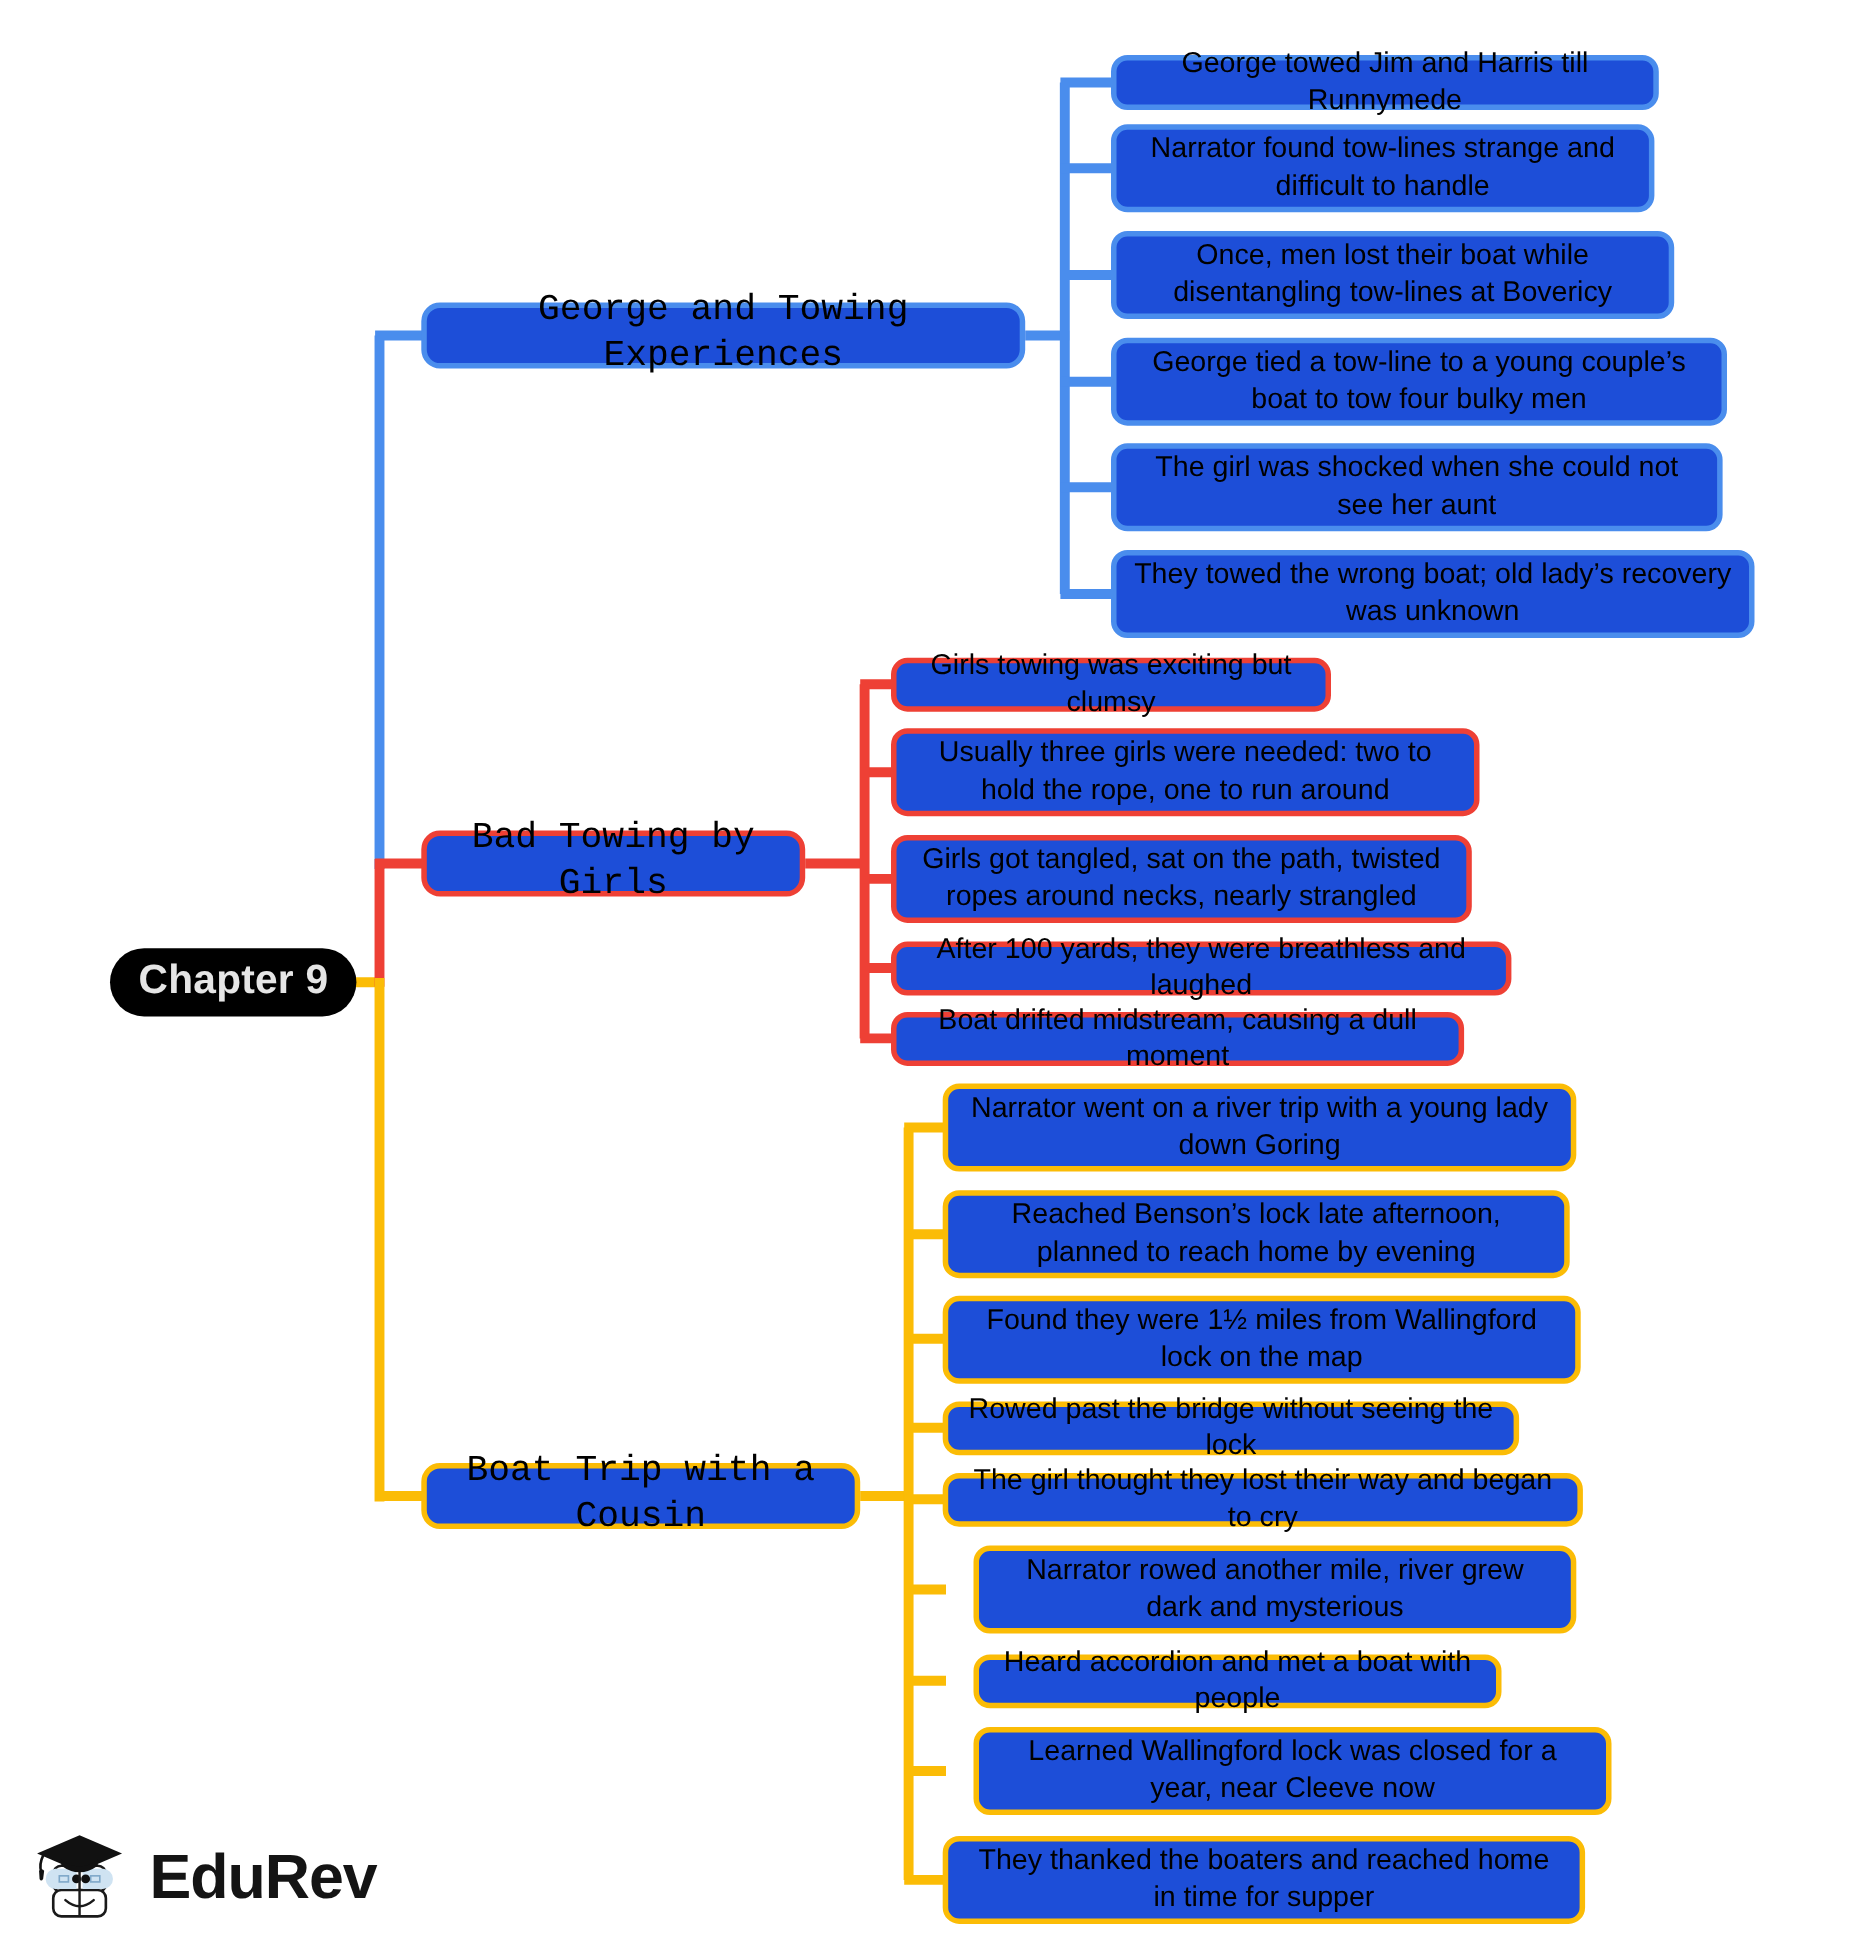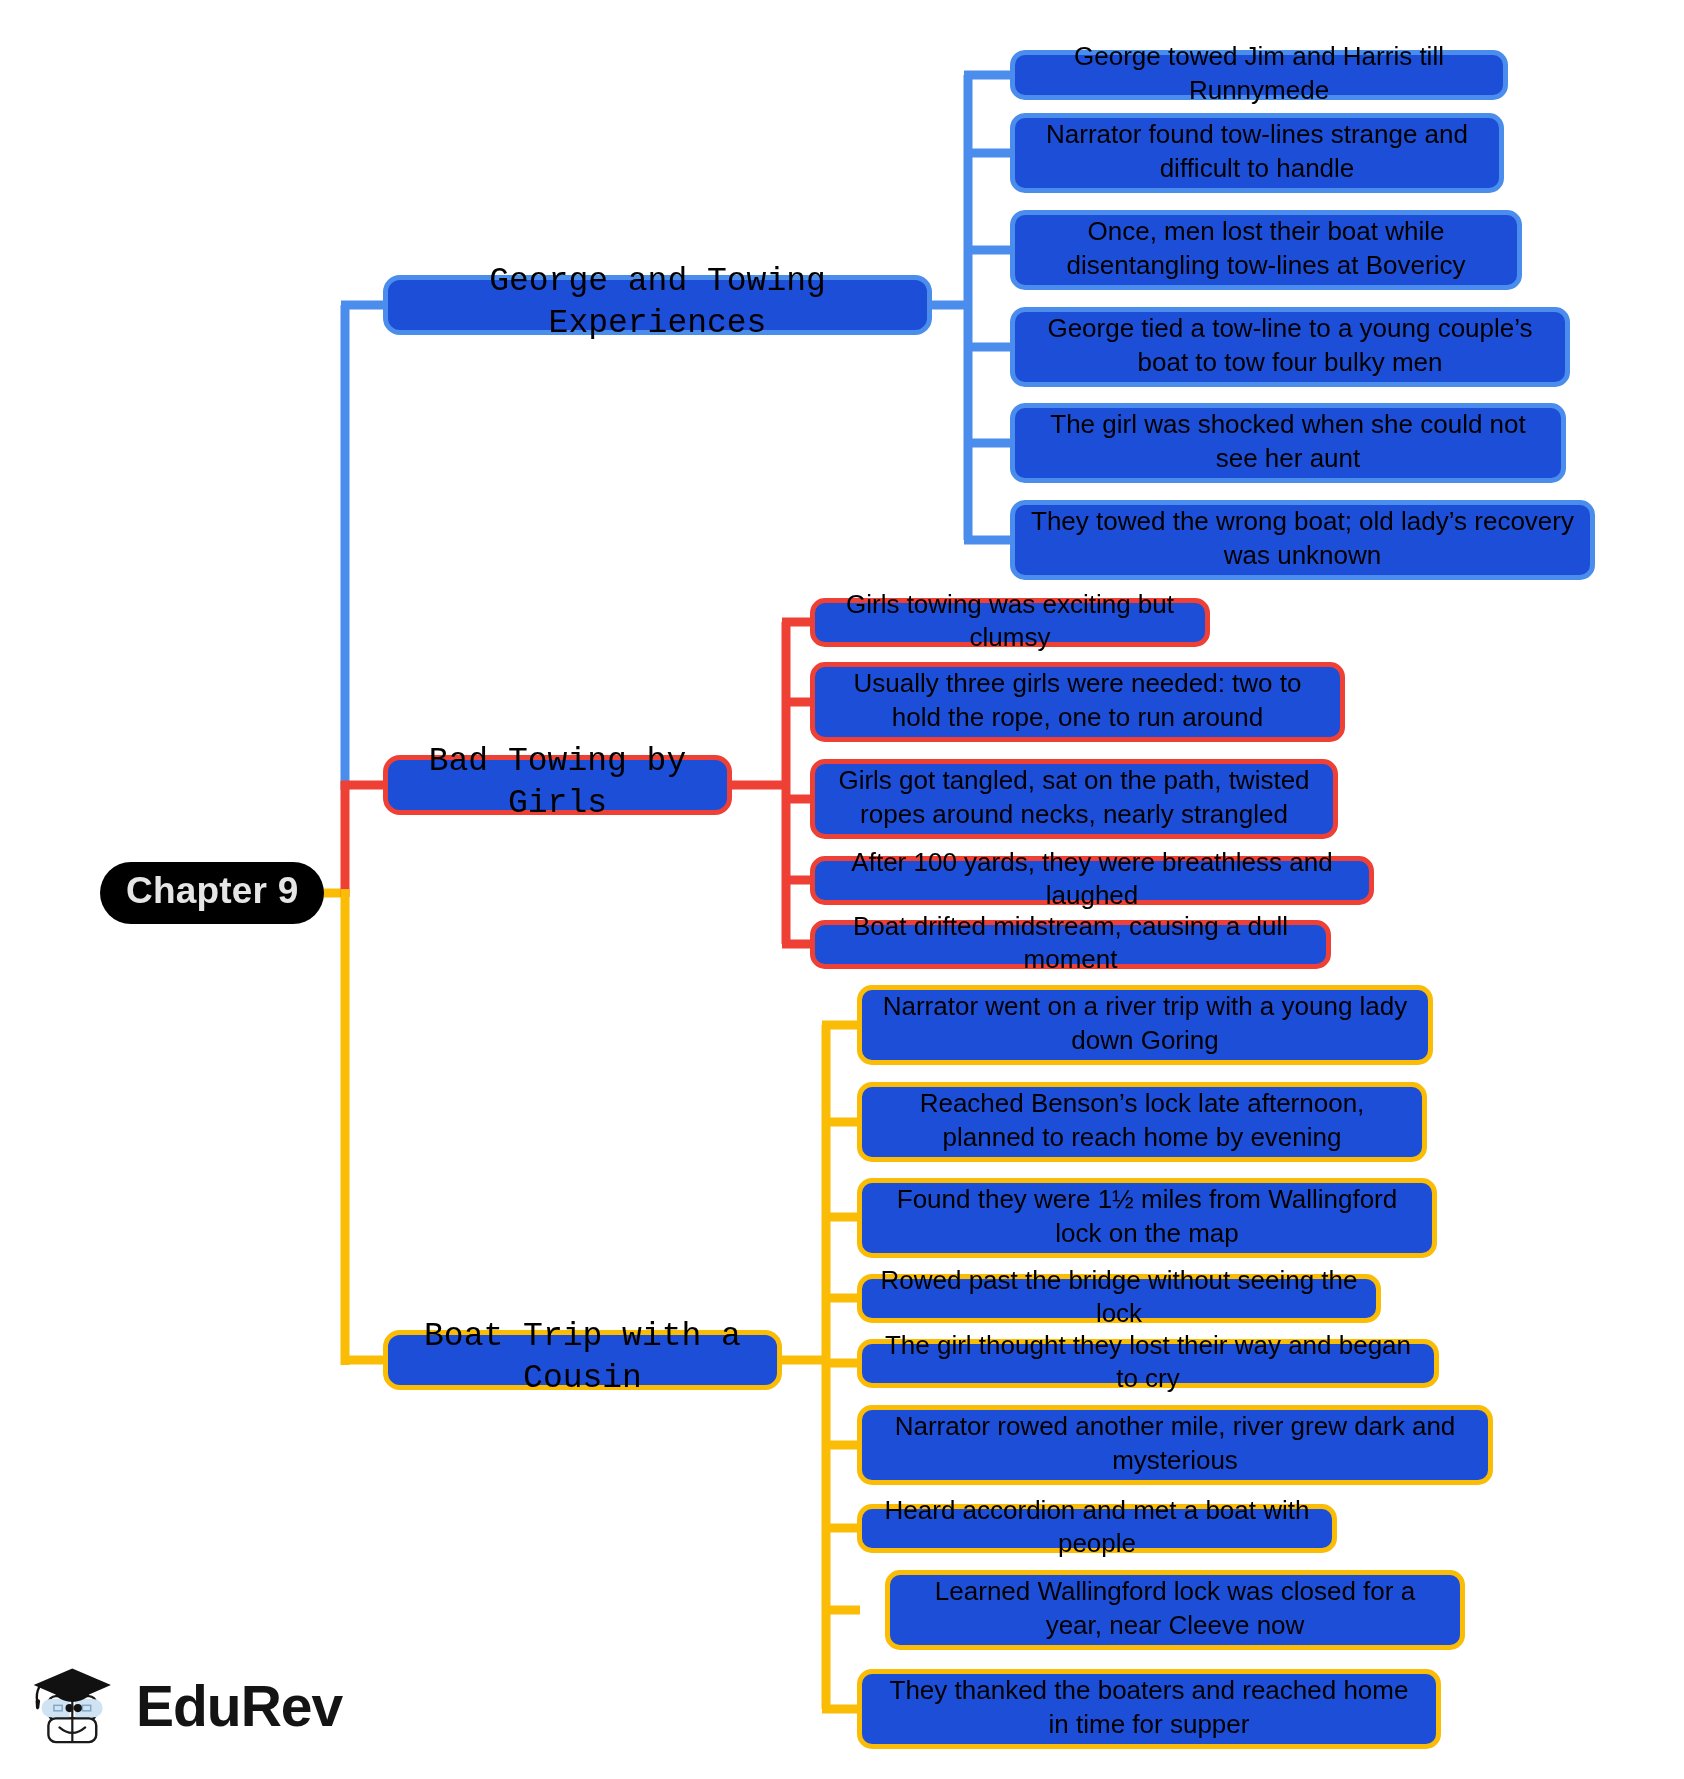--- a/index.html
+++ b/index.html
@@ -207,24 +207,24 @@
   </div>
   <div class="node leaf-node yellow" style="left:857px; top:1178px; width:580px; height:80px;">
     <span>Found they were 1½ miles from Wallingford lock on the map</span>
   </div>
   <div class="node leaf-node yellow" style="left:857px; top:1274px; width:524px; height:49px;">
     <span>Rowed past the bridge without seeing the lock</span>
   </div>
   <div class="node leaf-node yellow" style="left:857px; top:1339px; width:582px; height:49px;">
     <span>The girl thought they lost their way and began to cry</span>
   </div>
-  <div class="node leaf-node yellow" style="left:857px; top:1405px; width:636px; height:80px;text-align:center;">
+  <div class="node leaf-node yellow" style="left:885px; top:1405px; width:548px; height:80px;text-align:center;">
     <span>Narrator rowed another mile, river grew dark and mysterious</span>
   </div>
-  <div class="node leaf-node yellow" style="left:857px; top:1504px; width:480px; height:49px;">
+  <div class="node leaf-node yellow" style="left:885px; top:1504px; width:480px; height:49px;">
     <span>Heard accordion and met a boat with people</span>
   </div>
   <div class="node leaf-node yellow" style="left:857px; top:1570px; width:580px; height:80px;margin-left:28px;">
     <span>Learned Wallingford lock was closed for a year, near Cleeve now</span>
   </div>
   <div class="node leaf-node yellow" style="left:857px; top:1669px; width:584px; height:80px;">
     <span>They thanked the boaters and reached home in time for supper</span>
   </div>
 
   <div id="logo">

